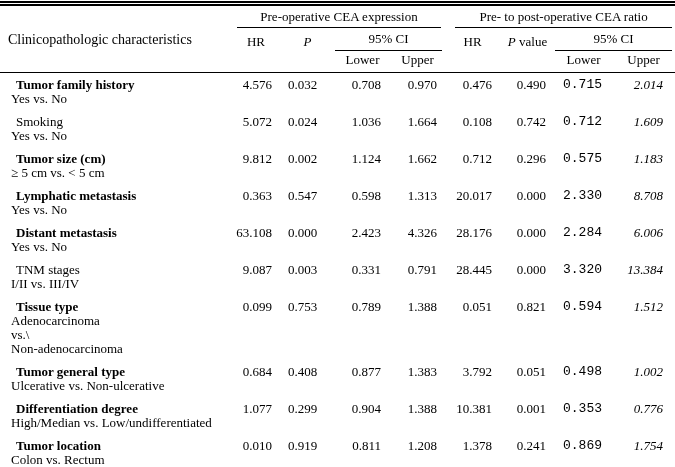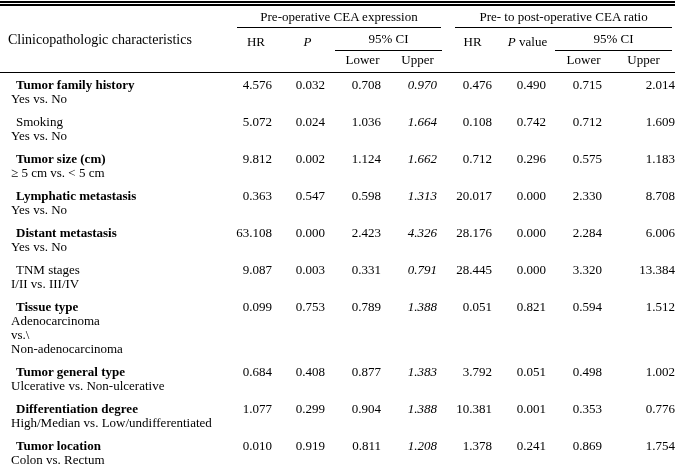--- a/index.html
+++ b/index.html
@@ -45,27 +45,27 @@
   .itl { font-style: italic; }
 
   
   tbody td { vertical-align: top; padding-top: 5px; }
   td.c-label { padding-left: 8px; padding-bottom: 4px; }
   .row-name { font-weight: normal; margin-left: 8px; }
   .row-name.bold { font-weight: bold; }
   .row-sub { padding-left: 3px; }
   td.num { text-align: right; font-variant-numeric: tabular-nums; }
   td.col1 { padding-right: 8px; }
-  td.col2 { padding-right: 10px; }
+  td.col2 { padding-right: 10px; text-align: center; }
   td.col3 { padding-right: 9px; }
-  td.col4 { padding-right: 8px; font-style: italic; }
+  td.col4 { padding-right: 8px; }
   td.col5 { padding-right: 8px; }
   td.col6 { padding-right: 9px; }
-  td.col7 { padding-right: 10px; }
-  td.col8 { padding-right: 0; }
+  td.col7 { padding-right: 10px; font-family: Liberation Mono, monospace; }
+  td.col8 { padding-right: 12px; font-style: italic; }
   tr.h2 td { height: 36px; box-sizing: border-box; }
   tr.h4 td { height: 64px; box-sizing: border-box; }
 </style>
 </head>
 <body>
 
 <div class="page">
   <div class="rule rule-top-a"></div>
   <div class="rule rule-top-gap"></div>
   <div class="rule rule-top-b"></div>

